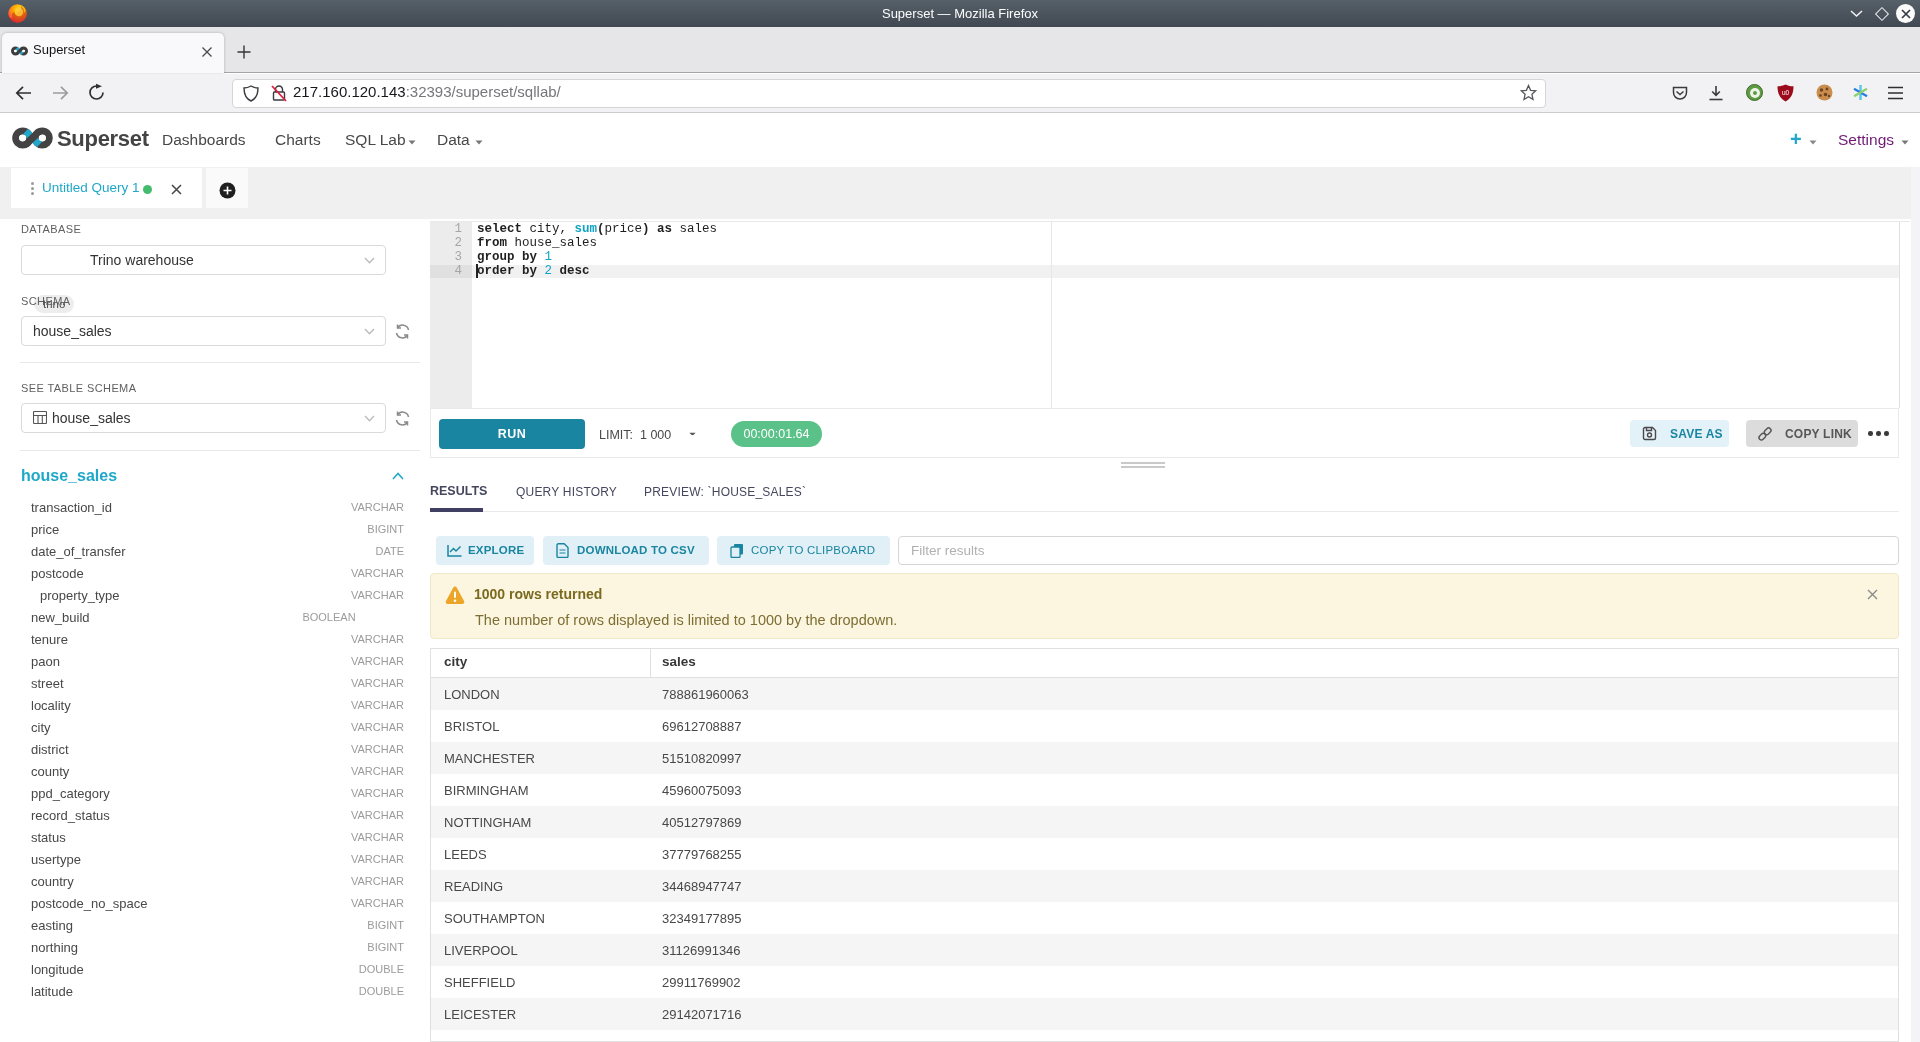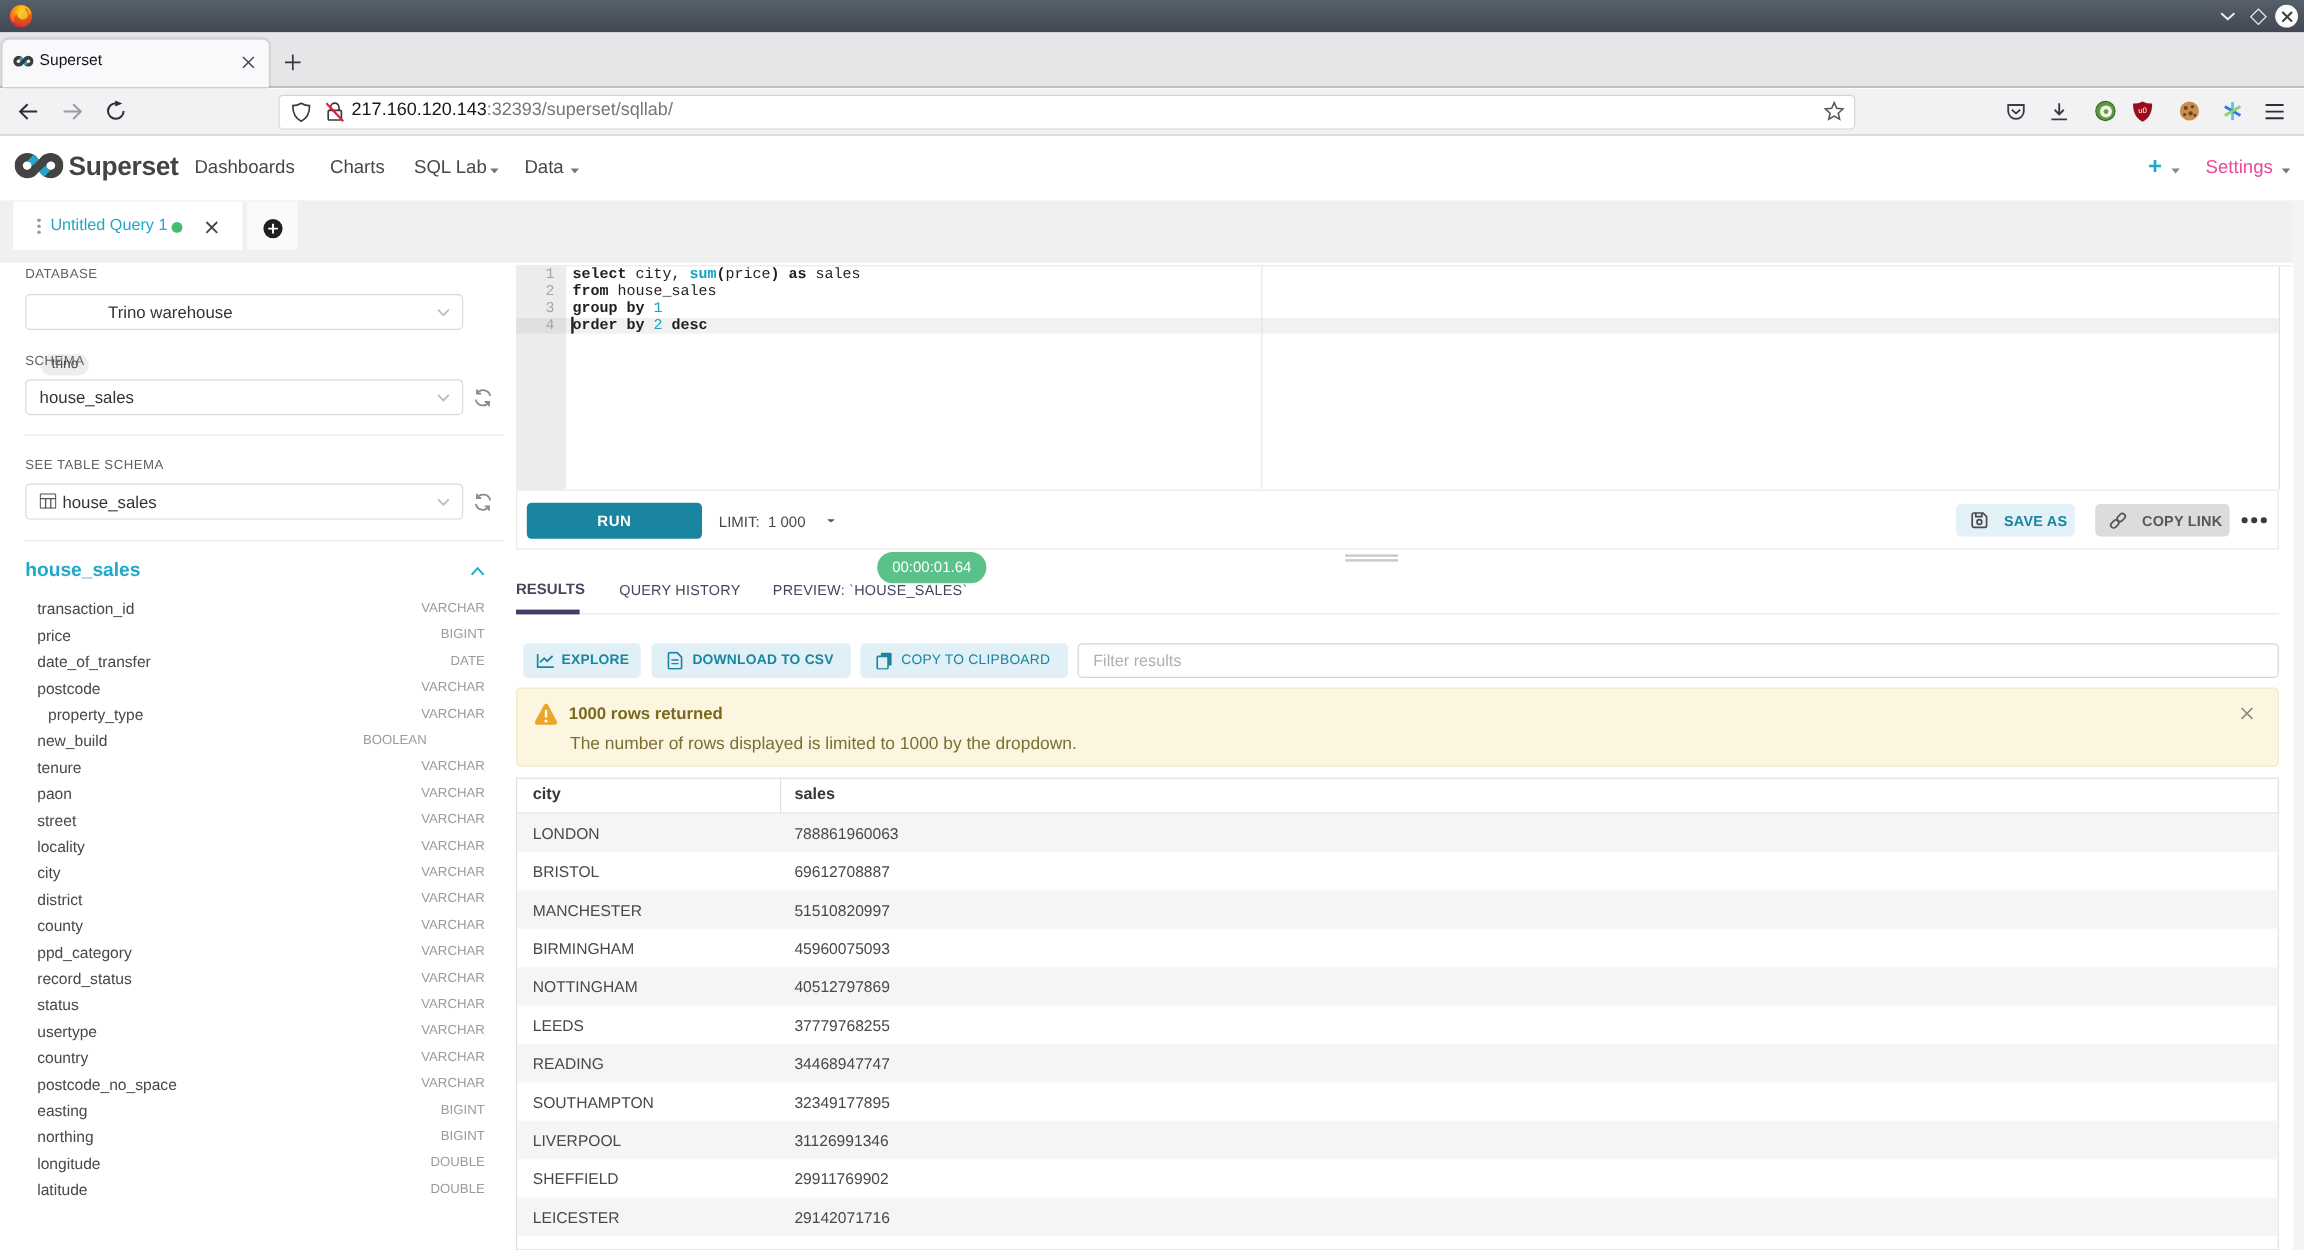--- a/index.html
+++ b/index.html
@@ -5,20 +5,21 @@
 * { margin:0; padding:0; box-sizing:border-box; }
 body { width:1920px; height:1042px; font-family:"Liberation Sans",sans-serif; background:#fff; position:relative; overflow:hidden; }
 .abs { position:absolute; }
 .mono { font-family:"Liberation Mono",monospace; }
 svg { display:block; }
 </style>
 </head>
 <body>
 
 <div class="abs" style="left:0;top:0;width:1920px;height:27px;background:linear-gradient(#566069,#414851);">
+  <div class="abs" style="left:0;right:0;top:6px;text-align:center;color:#fdfdfe;font-size:13px;">Superset — Mozilla Firefox</div>
 
   <svg class="abs" style="left:7px;top:3px" width="21" height="21" viewBox="0 0 21 21">
     <defs>
       <radialGradient id="fxa" cx="60%" cy="30%" r="80%">
         <stop offset="0%" stop-color="#ffe226"></stop>
           <stop offset="40%" stop-color="#ffab00"></stop>
         <stop offset="75%" stop-color="#ff5d36"></stop>
           <stop offset="100%" stop-color="#e22850"></stop>
       </radialGradient>
     </defs>
@@ -144,21 +145,21 @@
       <path d="M0.5 0.5 L4 4.5 L7.5 0.5 Z" fill="#777"></path>
     </svg>
   <div class="abs" style="left:437px;top:131px;font-size:15.5px;color:#484848;">Data</div>
   <svg class="abs" style="left:475px;top:140px" width="8" height="5" viewBox="0 0 8 5">
       <path d="M0.5 0.5 L4 4.5 L7.5 0.5 Z" fill="#777"></path>
     </svg>
   <div class="abs" style="left:1790px;top:128px;font-size:20px;font-weight:bold;color:#20a7c9;">+</div>
   <svg class="abs" style="left:1809px;top:140px" width="8" height="5" viewBox="0 0 8 5">
       <path d="M0.5 0.5 L4 4.5 L7.5 0.5 Z" fill="#888"></path>
     </svg>
-  <div class="abs" style="left:1838px;top:131px;font-size:15.5px;color:#ec4899;">Settings</div>
+  <div class="abs" style="left:1838px;top:131px;font-size:15.5px;color:#701a75;">Settings</div>
   <svg class="abs" style="left:1901px;top:140px" width="8" height="5" viewBox="0 0 8 5">
       <path d="M0.5 0.5 L4 4.5 L7.5 0.5 Z" fill="#777"></path>
     </svg>
 </div>
 
 <div class="abs" style="left:0;top:167px;width:1911px;height:52px;background:#f0f0f0;">
   <div class="abs" style="left:11px;top:1px;width:191px;height:40px;background:#fff;"></div>
   <div class="abs" style="left:31px;top:15px;width:4px;height:15px;">
     <div style="width:3px;height:3px;border-radius:50%;background:#9a9a9a;margin-bottom:2px;"></div>
     <div style="width:3px;height:3px;border-radius:50%;background:#9a9a9a;margin-bottom:2px;"></div>
@@ -288,21 +289,21 @@
   <div class="abs" style="left:1899px;top:222px;width:1px;height:186px;background:#e0e0e0;"></div>
 </div>
 
 <div id="runbar">
   <div class="abs" style="left:430px;top:408px;width:1469px;height:50px;background:#fff;border:1px solid #e9e9e9;"></div>
   <div class="abs" style="left:439px;top:418.5px;width:146px;height:30.5px;background:#1985a0;border-radius:4px;color:#fff;font-size:12.5px;font-weight:bold;text-align:center;line-height:30.5px;letter-spacing:0.5px;">RUN</div>
   <div class="abs" style="left:599px;top:428px;font-size:12.5px;color:#484848;">LIMIT:&nbsp;&nbsp;1 000</div>
   <svg class="abs" style="left:689px;top:432px" width="7" height="5" viewBox="0 0 7 5">
       <path d="M0.5 0.8 Q3.5 5.5 6.5 0.8 Z" fill="#555"></path>
     </svg>
-  <div class="abs" style="left:731px;top:421px;width:91px;height:26px;background:#5ac189;border-radius:13px;color:#fff;font-size:12.5px;text-align:center;line-height:26px;margin-top:39px;">00:00:01.64</div>
+  <div class="abs" style="left:731px;top:421px;width:91px;height:26px;background:#5ac189;border-radius:13px;color:#fff;font-size:12.5px;text-align:center;line-height:26px;">00:00:01.64</div>
   <div class="abs" style="left:1630px;top:420px;width:99px;height:27px;background:#e3f1f8;border-radius:4px;"></div>
   <svg class="abs" style="left:1642px;top:426px" width="15" height="15" viewBox="0 0 15 15">
     <path d="M1.5 3 a1.5 1.5 0 0 1 1.5-1.5 h7.5 l3 3 v7.5 a1.5 1.5 0 0 1 -1.5 1.5 h-9 a1.5 1.5 0 0 1 -1.5 -1.5 Z" fill="none" stroke="#4a4a4a" stroke-width="1.4"></path>
     <circle cx="7.5" cy="9" r="2" fill="none" stroke="#4a4a4a" stroke-width="1.4"></circle>
     <path d="M4.5 1.5 V4.5 H9.5 V1.5" fill="none" stroke="#4a4a4a" stroke-width="1.4"></path>
   </svg>
   <div class="abs" style="left:1670px;top:427px;font-size:12px;font-weight:bold;color:#1985a0;letter-spacing:0.2px;">SAVE AS</div>
   <div class="abs" style="left:1746px;top:420px;width:112px;height:27px;background:#dcdcdc;border-radius:4px;"></div>
   <svg class="abs" style="left:1757px;top:426px" width="16" height="16" viewBox="0 0 16 16">
     <g transform="rotate(-45 8 8)" stroke="#555" fill="none" stroke-width="1.4">

